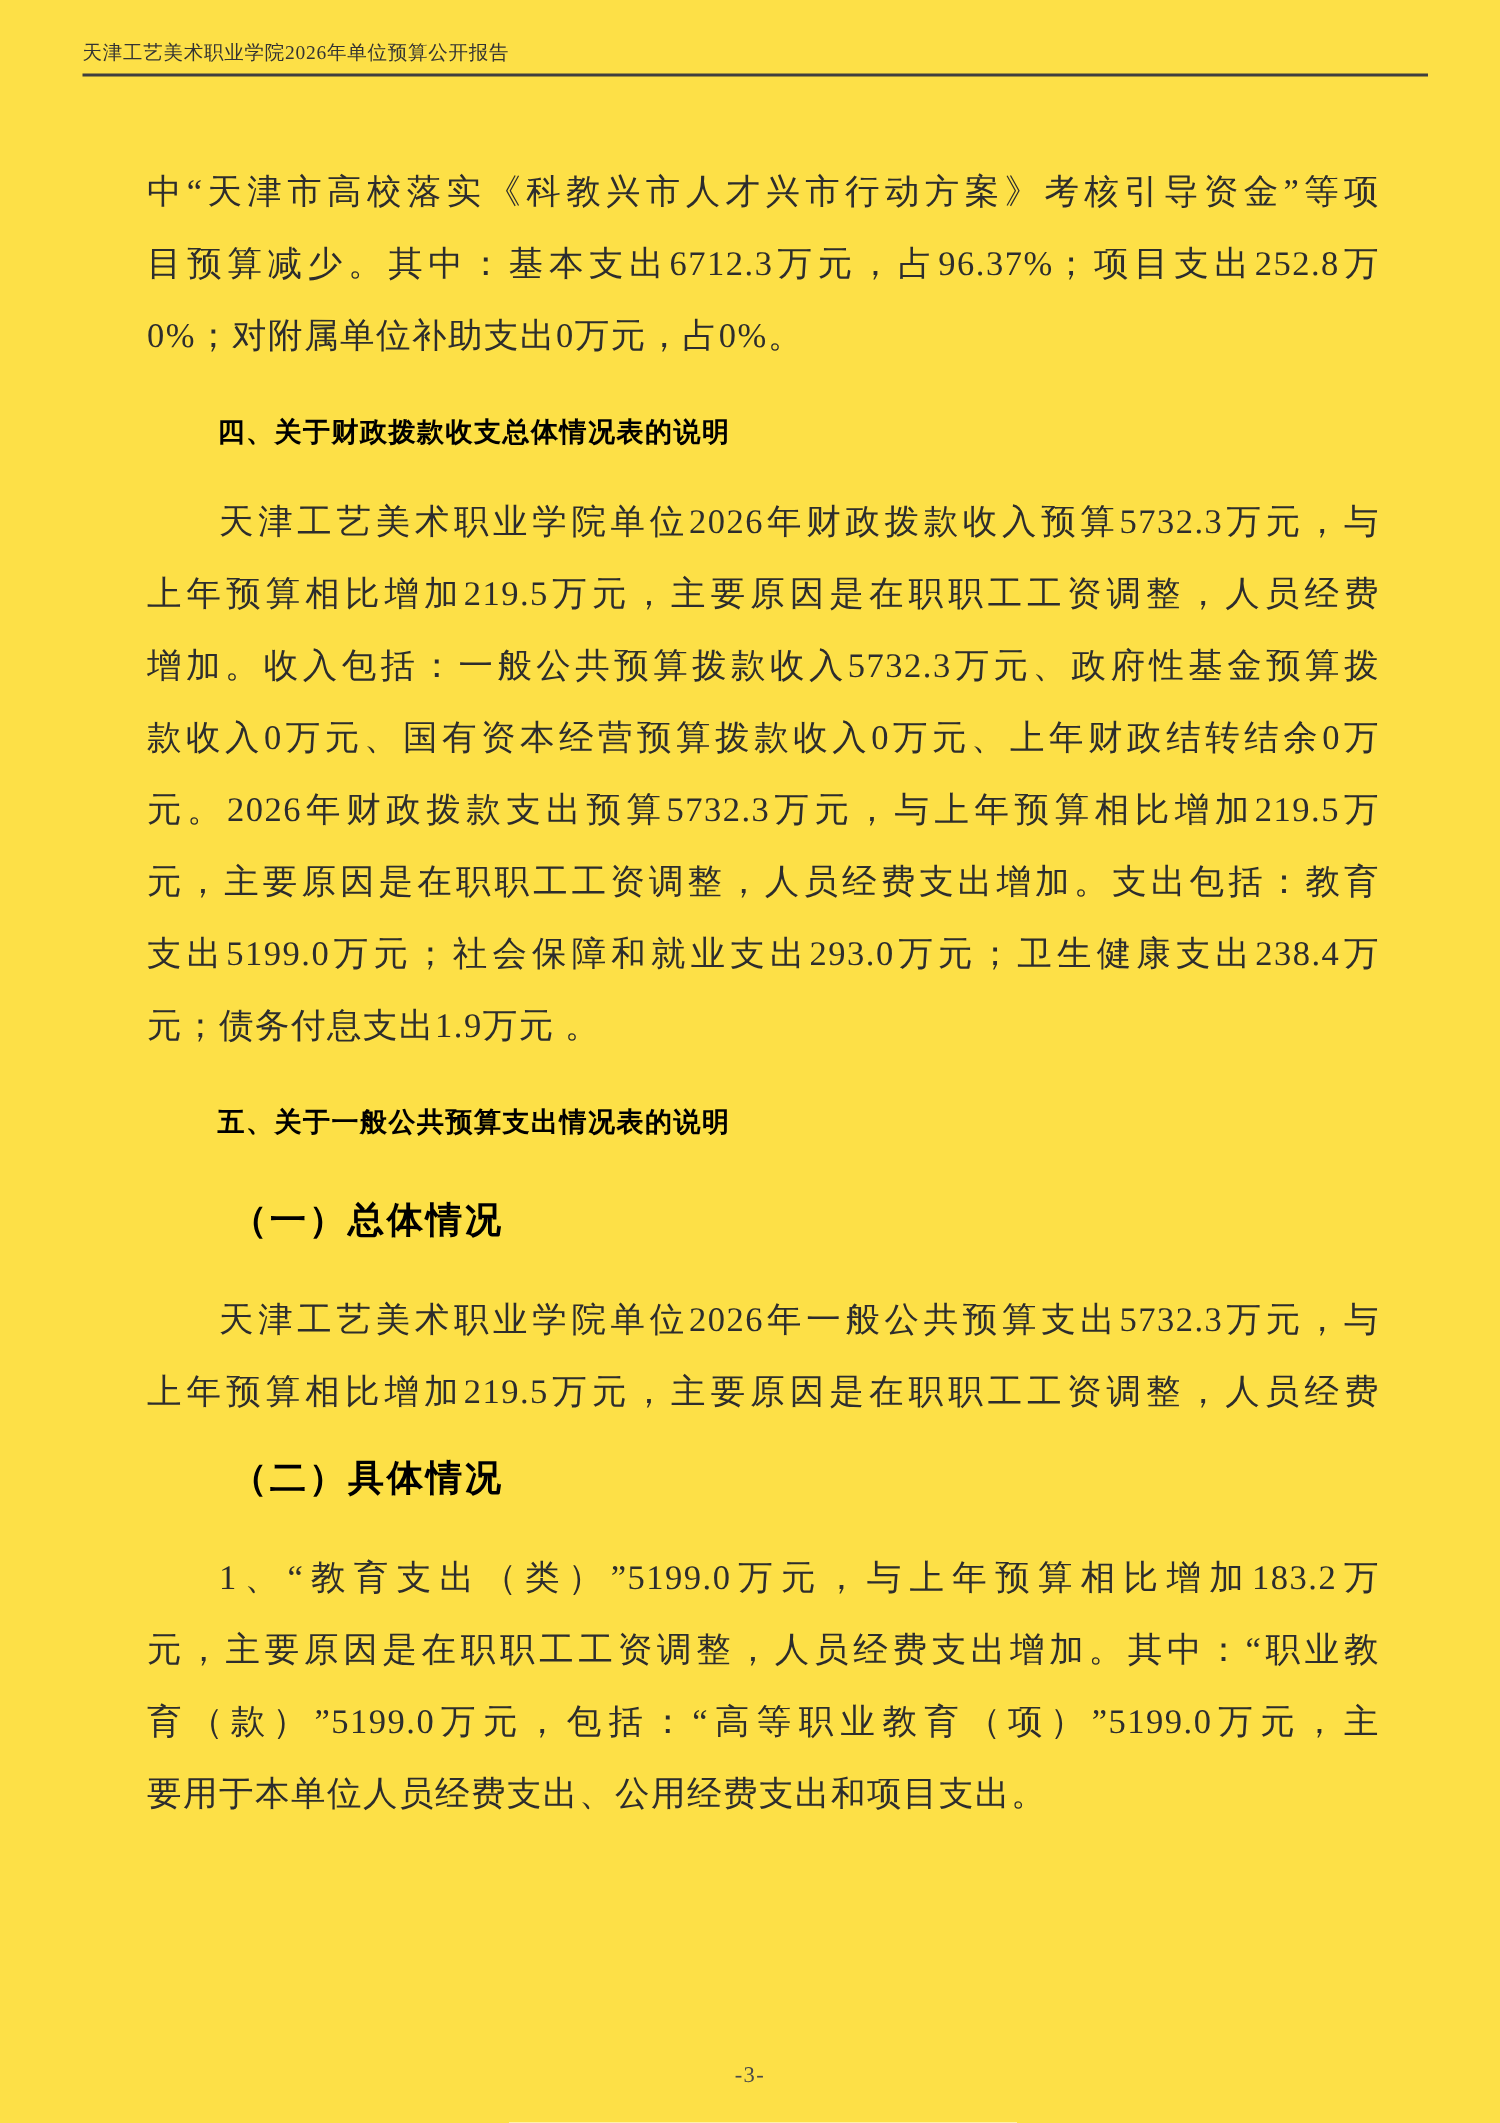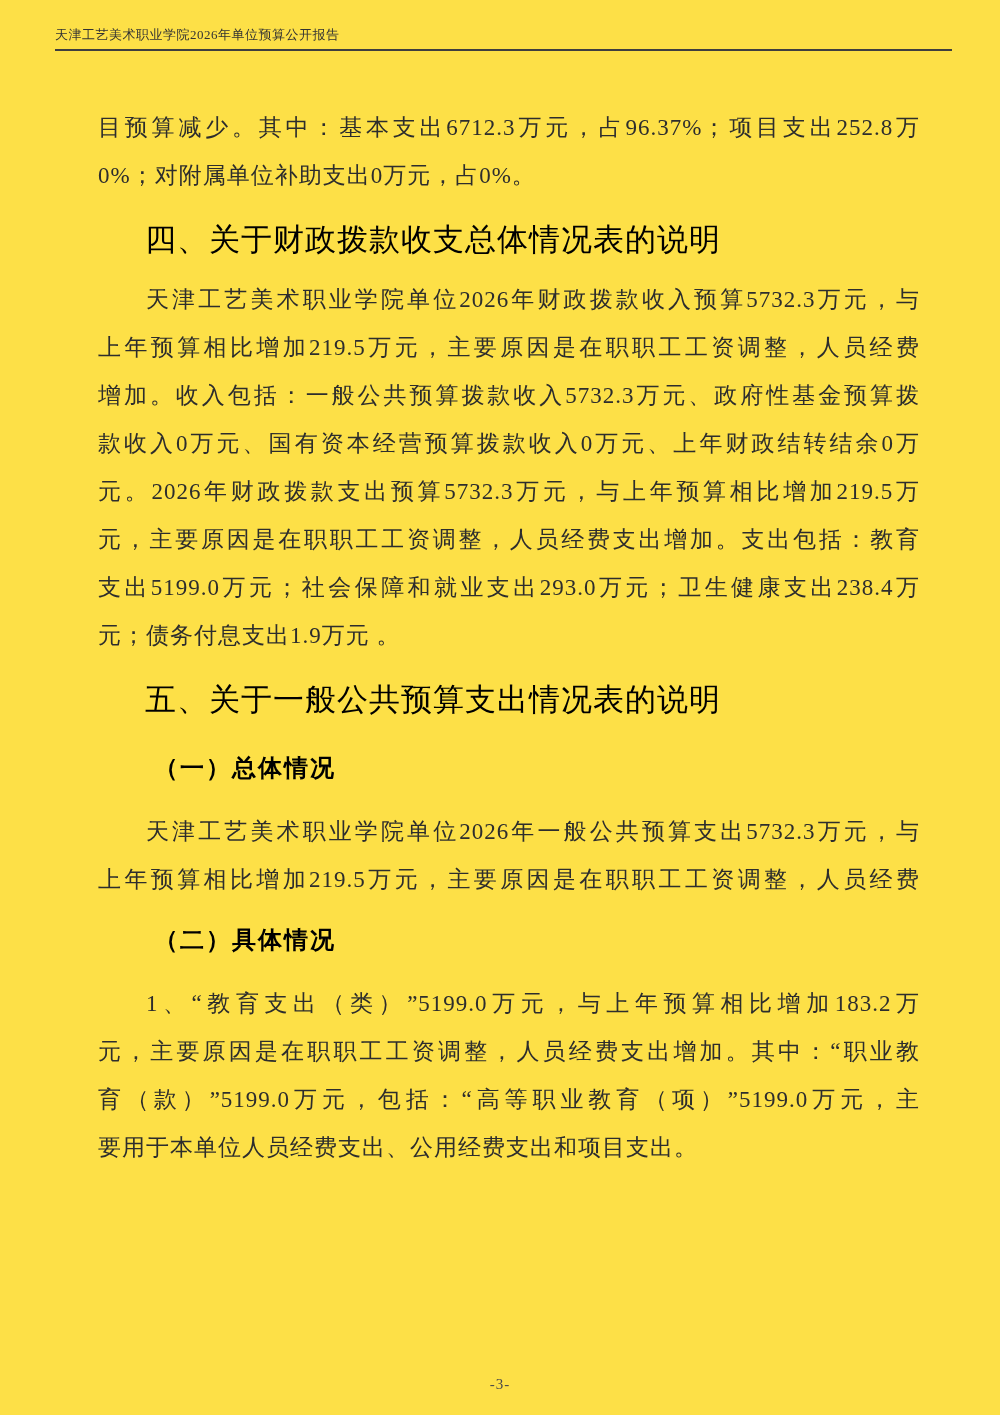--- a/index.html
+++ b/index.html
@@ -47,32 +47,32 @@
     overflow: hidden;
     white-space: nowrap;
   }
   .line-last {
     text-align: right;
     text-align-last: left;
   }
   .line-indent { text-indent: 48px; }
   .heading {
     font-family: "Liberation Sans", "DejaVu Sans", sans-serif;
-    font-weight: 400;
-    font-size: 31px;
+    font-weight: 700;
+    font-size: 18px;
     line-height: 48px;
     height: 48px;
     color: #000000;
     text-indent: 47px;
     letter-spacing: 1px;
   }
   .h4 { margin-top: 16px; }
   .h5 { margin-top: 16px; }
   .subheading {
-    font-family: Liberation Sans, sans-serif;
+    font-family: Liberation Mono, monospace;
     font-weight: 700;
     font-size: 24px;
     line-height: 48px;
     height: 48px;
     color: #000000;
     text-indent: 56px;
     letter-spacing: 2px;
   }
   .s1 { margin-top: 20px; }
   .s2 { margin-top: 12px; }
@@ -94,20 +94,21 @@
 <body>
 
 <div class="page">
 
   <div class="doc-header">天津工艺美术职业学院2026年单位预算公开报告</div>
   <div class="header-rule"></div>
 
   <div class="content">
 
     <div class="para p1">
+      <div class="line">中“天津市高校落实《科教兴市人才兴市行动方案》考核引导资金”等项</div>
       <div class="line">目预算减少。其中：基本支出6712.3万元，占96.37%；项目支出252.8万</div>
       <div class="line line-last">0%；对附属单位补助支出0万元，占0%。</div>
     </div>
 
     <div class="heading h4">四、关于财政拨款收支总体情况表的说明</div>
 
     <div class="para p2">
       <div class="line line-indent">天津工艺美术职业学院单位2026年财政拨款收入预算5732.3万元，与</div>
       <div class="line">上年预算相比增加219.5万元，主要原因是在职职工工资调整，人员经费</div>
       <div class="line">增加。收入包括：一般公共预算拨款收入5732.3万元、政府性基金预算拨</div>

